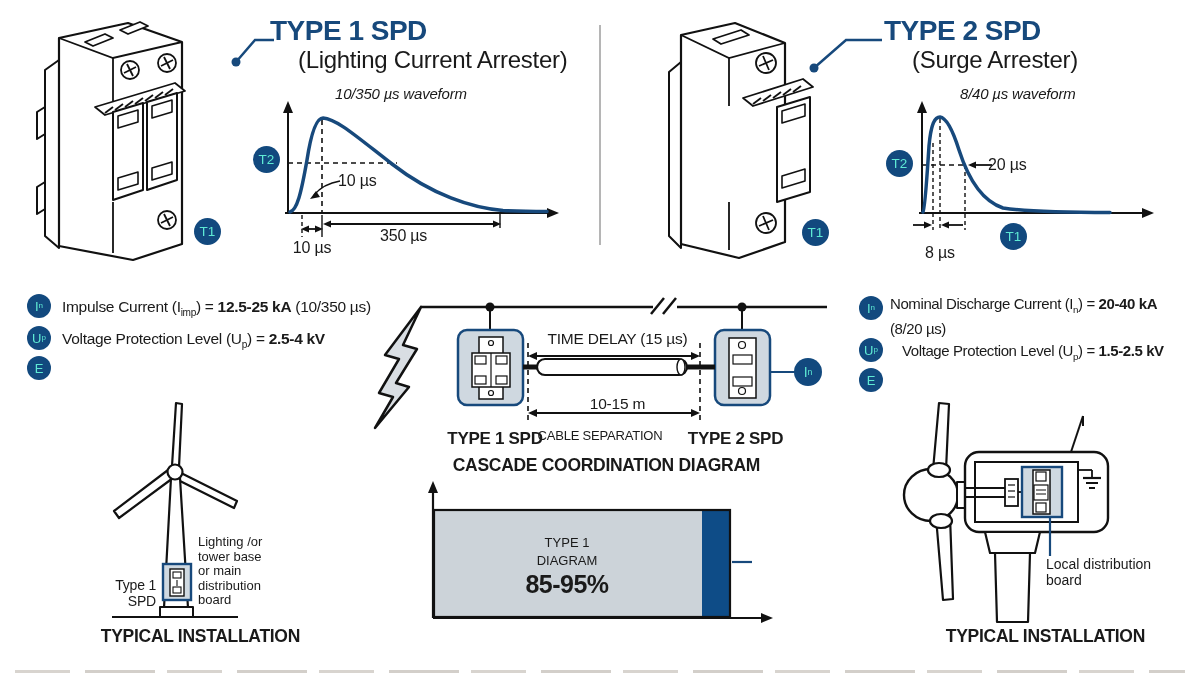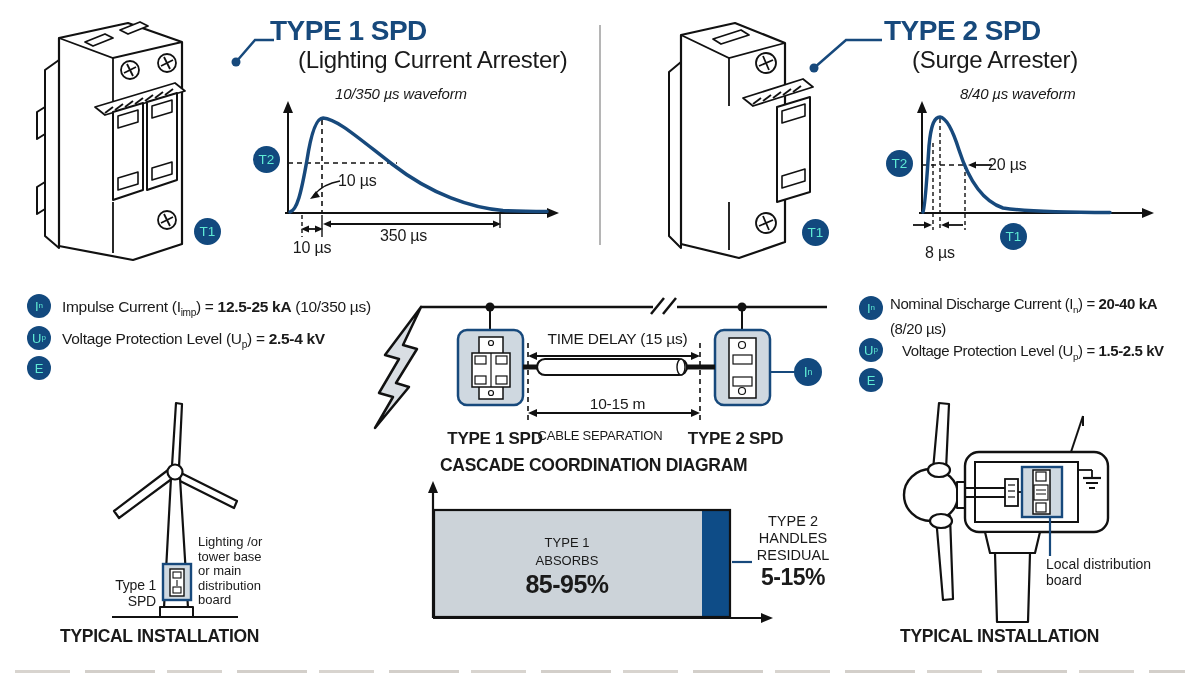--- a/index.html
+++ b/index.html
@@ -10,21 +10,21 @@
   .sub{font-size:24px;letter-spacing:-0.3px;margin-left:28px;}
   .wflabel{font-size:15px;text-align:left;letter-spacing:-0.2px;font-style:italic;}
   .badge{position:absolute;background:#12497e;color:#5eead4;border-radius:50%;
          display:flex;align-items:center;justify-content:center;font-weight:normal;}
   .badge sub{font-size:62%;line-height:0;}
   .spec-text{font-size:15.5px;white-space:nowrap;letter-spacing:-0.3px;line-height:19px;}
   .spec-text-r{font-size:15px;white-space:nowrap;letter-spacing:-0.4px;line-height:19px;}
   .meas{font-size:16px;letter-spacing:-0.2px;}
   .clabel{font-size:15.5px;text-align:center;letter-spacing:-0.2px;}
   .cbold{font-weight:bold;font-size:17px;text-align:center;letter-spacing:-0.3px;}
-  .section-title{font-weight:bold;font-size:17.5px;text-align:left;letter-spacing:-0.3px;}
+  .section-title{font-weight:bold;font-size:17.5px;text-align:right;letter-spacing:-0.3px;}
   .ebar-line{font-size:13px;line-height:18px;}
   .ebar-val{font-weight:bold;font-size:25px;line-height:28px;letter-spacing:-0.5px;}
   .ebar-line-r{font-size:14.5px;line-height:17px;}
   .ebar-val-r{font-weight:bold;font-size:23px;line-height:26px;letter-spacing:-0.5px;}
   .note{font-size:13px;line-height:14.5px;}
   .note-r{font-size:14px;line-height:16px;}
   .small-label{font-size:14px;letter-spacing:-0.2px;}
   sub{font-size:65%;}
 </style>
 </head>
@@ -253,28 +253,22 @@
     <rect x="282" y="32" width="28" height="107" fill="#0e4c87"></rect>
     <rect x="14" y="32" width="296" height="107" fill="none" stroke="#111" stroke-width="2.2"></rect>
     <line x1="13" y1="140" x2="13" y2="12" stroke="#111" stroke-width="2.2"></line>
     <polygon points="13,3 8,15 18,15" fill="#111"></polygon>
     <line x1="13" y1="140" x2="344" y2="140" stroke="#111" stroke-width="2.2"></line>
     <polygon points="353,140 341,135 341,145" fill="#111"></polygon>
     <line x1="312" y1="84" x2="332" y2="84" stroke="#17497c" stroke-width="2.2"></line>
   </svg>
   <div class="abs" style="left:500px;top:534px;width:134px;text-align:center;">
     <div class="ebar-line">TYPE 1</div>
-    <div class="ebar-line">ABSORBS</div>
+    <div class="ebar-line">DIAGRAM</div>
     <div class="ebar-val">85-95%</div>
-  </div>
-  <div class="abs" style="left:733px;top:513px;width:120px;text-align:center;">
-    <div class="ebar-line-r">TYPE 2</div>
-    <div class="ebar-line-r">HANDLES</div>
-    <div class="ebar-line-r">RESIDUAL</div>
-    <div class="ebar-val-r">5-15%</div>
   </div>
 
   <svg class="abs" style="left:55px;top:395px;" width="310" height="230" viewBox="0 0 310 230">
     <g fill="#ffffff" stroke="#111111" stroke-width="2.2" stroke-linejoin="round">
       <polygon points="117,71 121,8 127,9 124,72"></polygon>
       <polygon points="113,75 59,116 64,123 118,83"></polygon>
       <polygon points="124,77 182,106 179,113 121,84"></polygon>
       <polygon points="116,83 125,83 133,213 109,213"></polygon>
       <circle cx="120" cy="77" r="7.5"></circle>
       <rect x="105" y="212" width="33" height="10" stroke-width="2"></rect>

